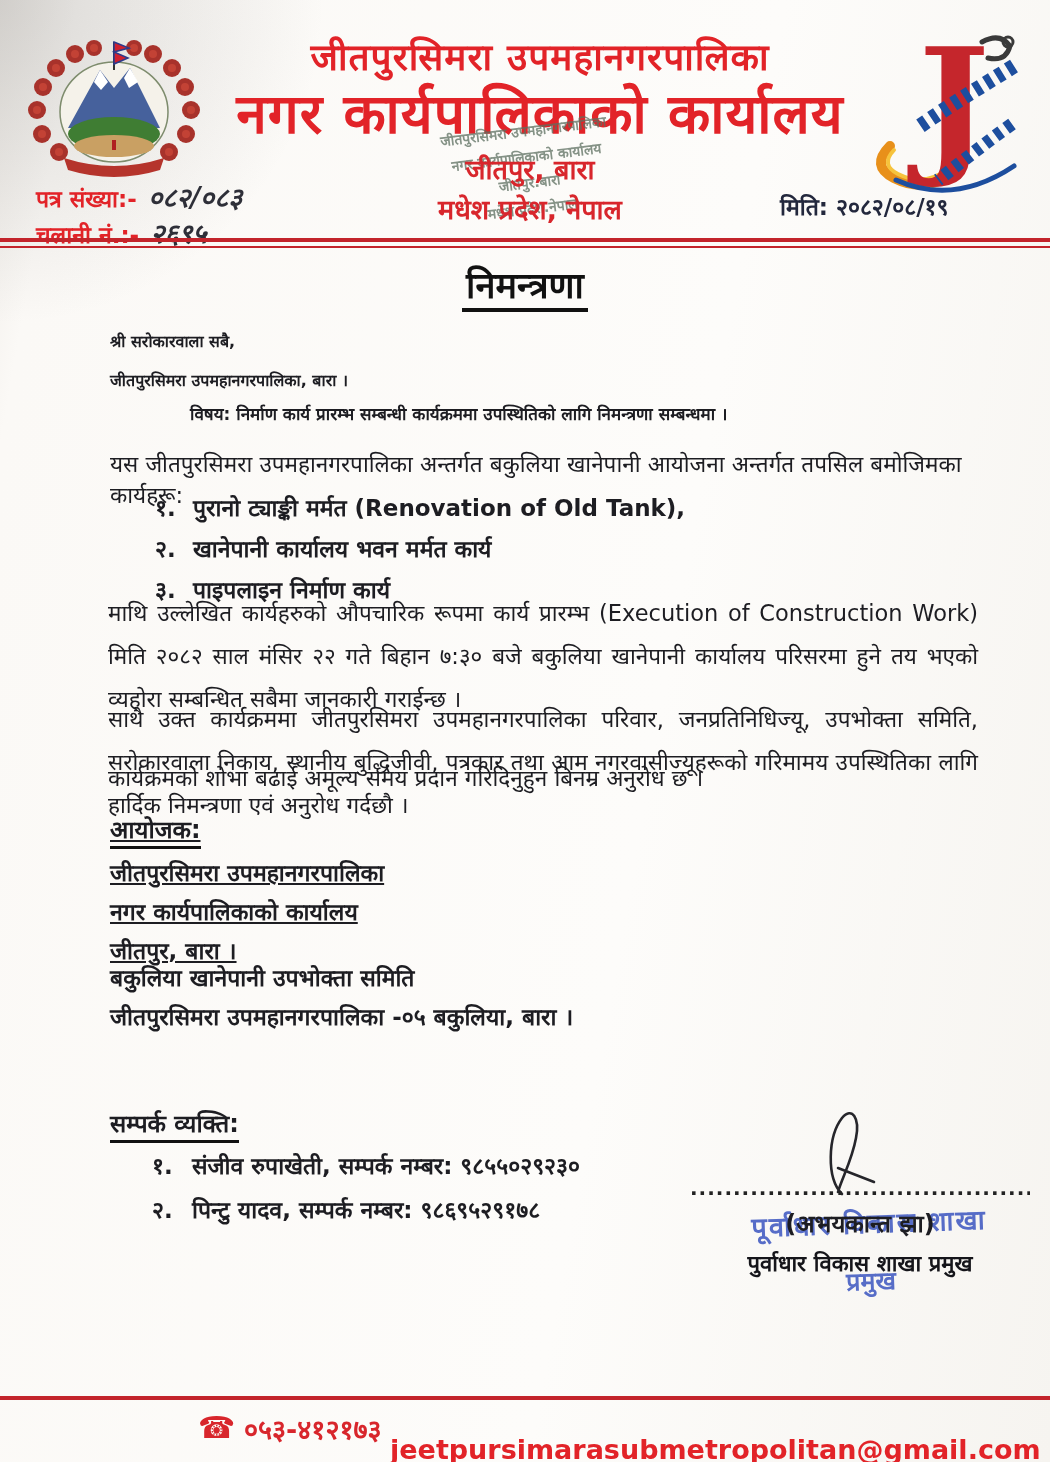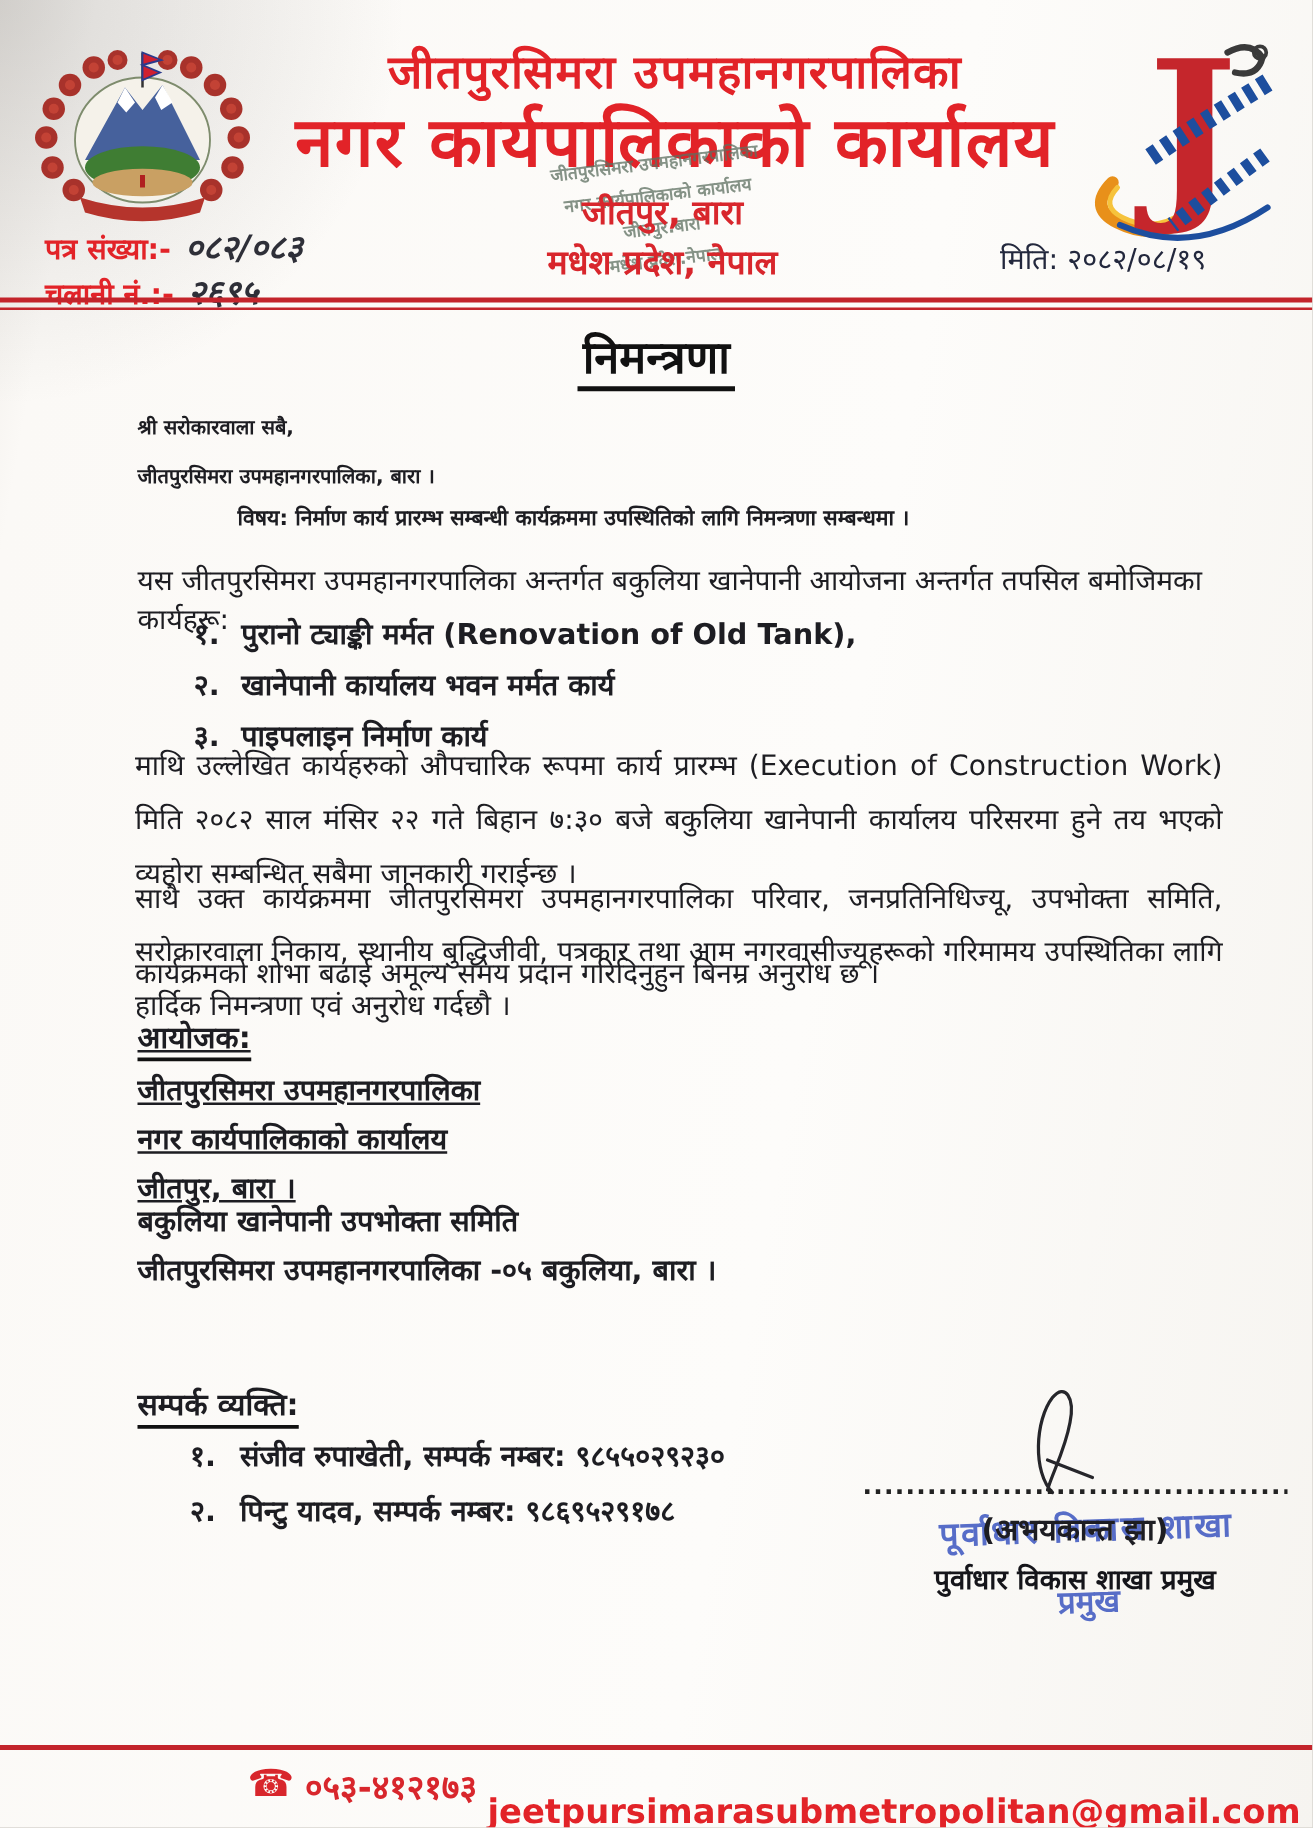--- a/index.html
+++ b/index.html
@@ -26,21 +26,21 @@
   .stamp-ink { position:absolute; left:18px; top:-10px; width:300px; color:#5d6f60; opacity:.75;
     transform:rotate(-7deg); font-size:14px; font-weight:bold; line-height:26px; }
   .addr1 { position:absolute; left:0; width:100%; top:22px; font-size:27px; font-weight:bold; color:#d8262c; }
   .addr2 { position:absolute; left:0; width:100%; top:62px; font-size:27px; font-weight:bold; color:#d8262c; }
 
   .refblock { position:absolute; left:36px; top:178px; font-size:23px; }
   .refrow { height:36px; white-space:nowrap; }
   .reflabel { color:#e22328; font-weight:bold; }
   .refvalue { font-family:"DejaVu Serif", serif; font-style:italic; font-weight:bold;
     color:#2e2f38; font-size:27px; padding-left:4px; }
-  .dateblock { position:absolute; left:780px; top:190px; font-size:23px; font-weight:normal; color:#23283d;margin-left:20px; }
+  .dateblock { position:absolute; left:780px; top:190px; font-size:23px; font-weight:bold; color:#23283d; }
 
   .rule-double { position:absolute; left:0; top:238px; width:1050px; height:10px;
     border-top:4px solid #c3242b; border-bottom:2px solid #c3242b; }
 
   
   .doc-title { position:absolute; left:0; width:1050px; top:260px; text-align:center;
     font-size:36px; font-weight:bold; color:#111; }
   .doc-title span { border-bottom:4px solid #111; padding:0 4px 2px; }
 
   .recipient { position:absolute; left:110px; top:322px; font-size:16px; font-weight:bold; line-height:39px; }

